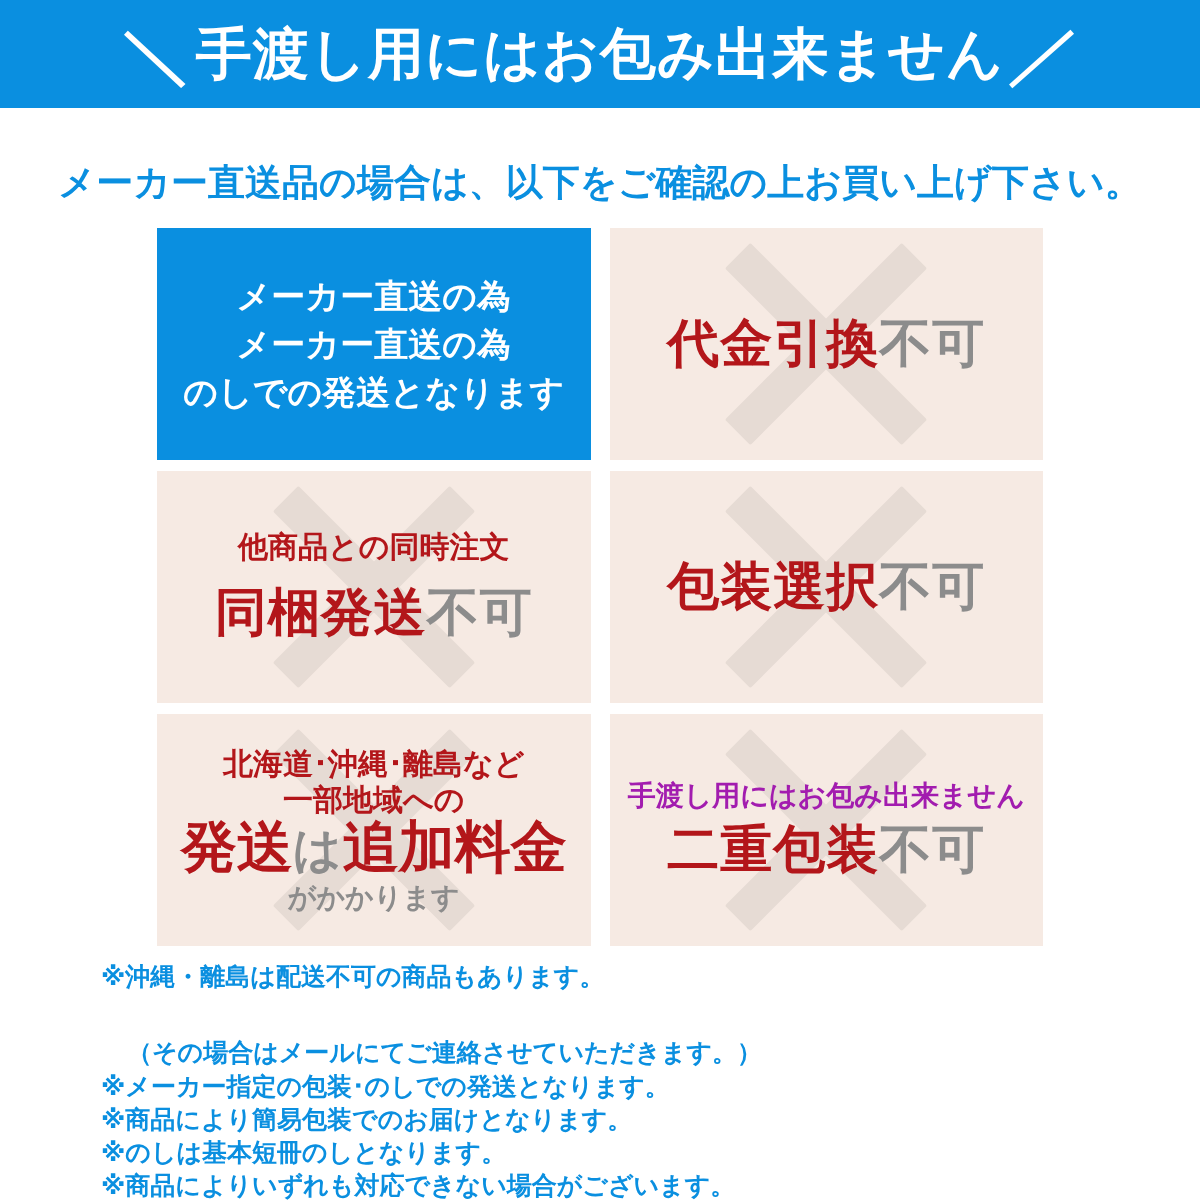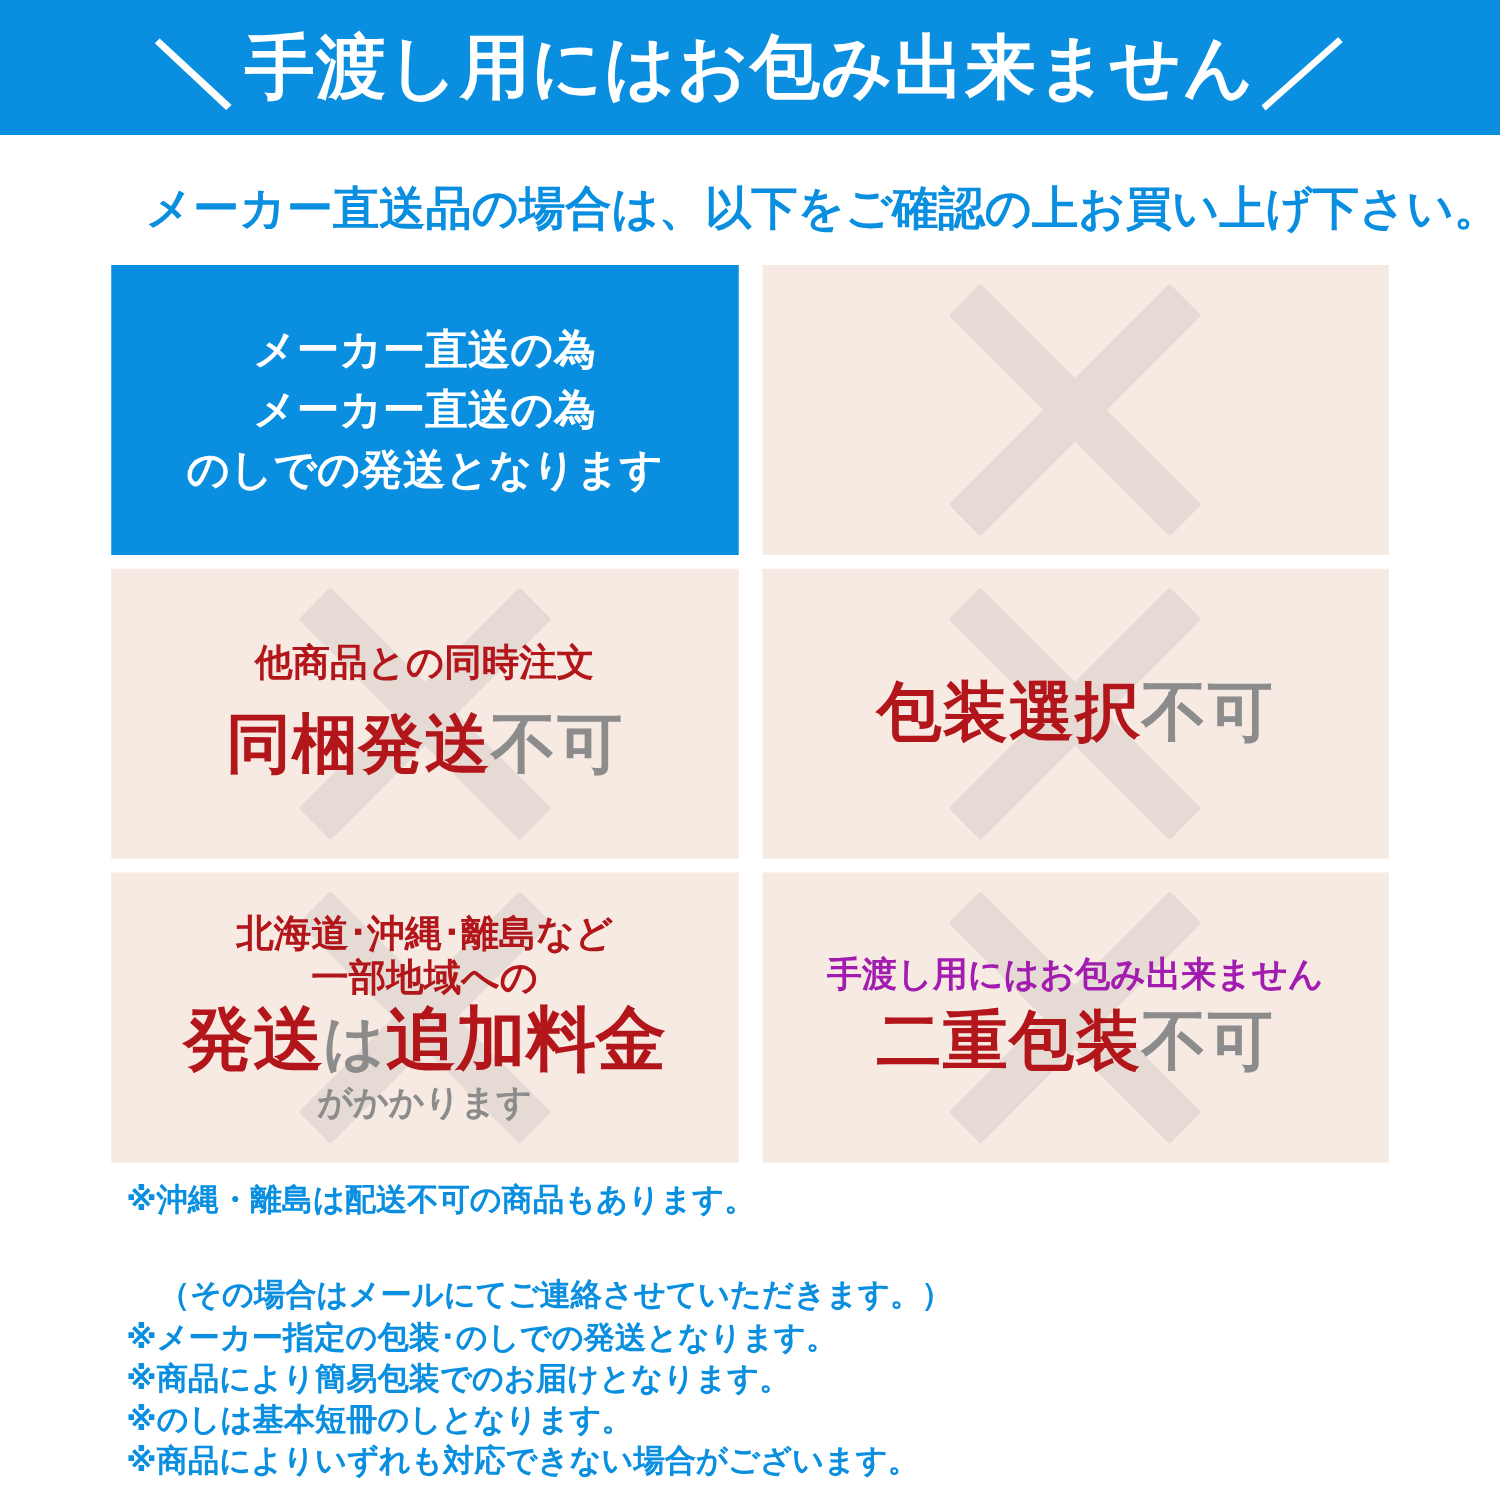--- a/index.html
+++ b/index.html
@@ -43,33 +43,34 @@
     font-size: 64px;
     font-weight: bold;
     line-height: 1;
     display: inline-block;
   }
   .slash.left { transform: skewX(12deg); margin-right: 10px; }
   .slash.right { transform: skewX(-12deg); margin-left: 10px; }
 
   
   .lead {
-    text-align: right;
+    text-align: center;
     color: #0a8fe0;
     font-size: 37px;
     font-weight: bold;
     padding-top: 34px;
     padding-bottom: 20px;
     letter-spacing: 0px;
     white-space: nowrap;
+    margin-top: 16px;
   }
 
   
   .grid {
-    width: 1022px;
+    width: 886px;
     margin: 0 auto;
     display: grid;
     grid-template-columns: 1fr 1fr;
     grid-gap: 11px 19px;
   }
   .cell {
     position: relative;
     height: 232px;
     background: #f6eae3;
     display: flex;
@@ -204,20 +205,25 @@
         <div class="blue-text">メーカー直送の為</div>
         <div class="blue-text">のしでの発送となります</div>
       </div>
     </div>
 
     <div class="cell">
       <div class="xmark">
           <span class="a"></span>
           <span class="b"></span>
         </div>
+      <div class="cell-content">
+        <div>
+          <span class="big-red">代金引換</span><span class="big-gray">不可</span>
+        </div>
+      </div>
     </div>
 
     <div class="cell">
       <div class="xmark">
           <span class="a"></span>
           <span class="b"></span>
         </div>
       <div class="cell-content">
         <div class="small-red">他商品との同時注文</div>
         <div>

